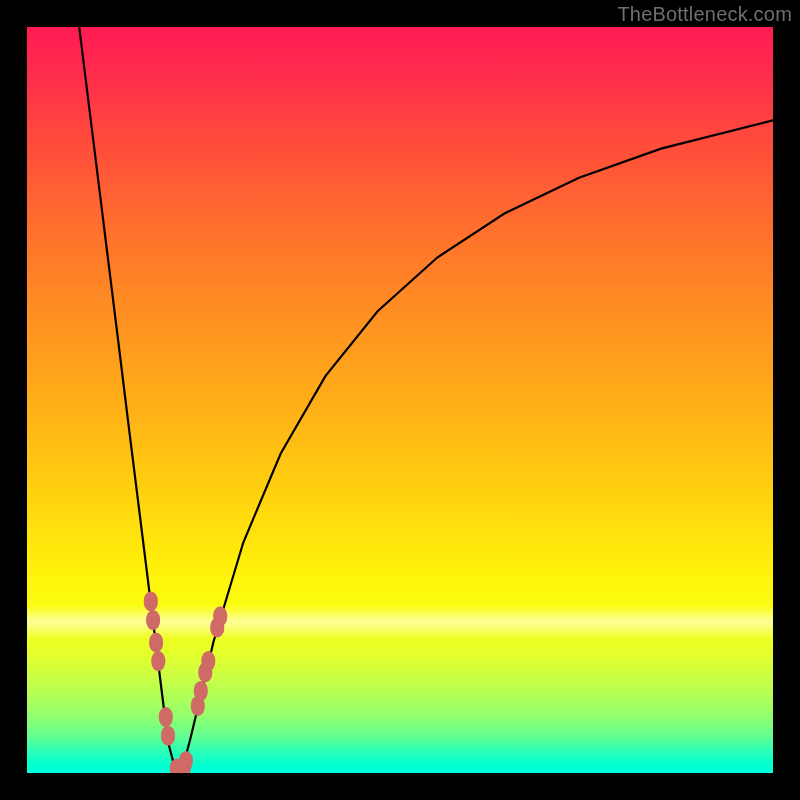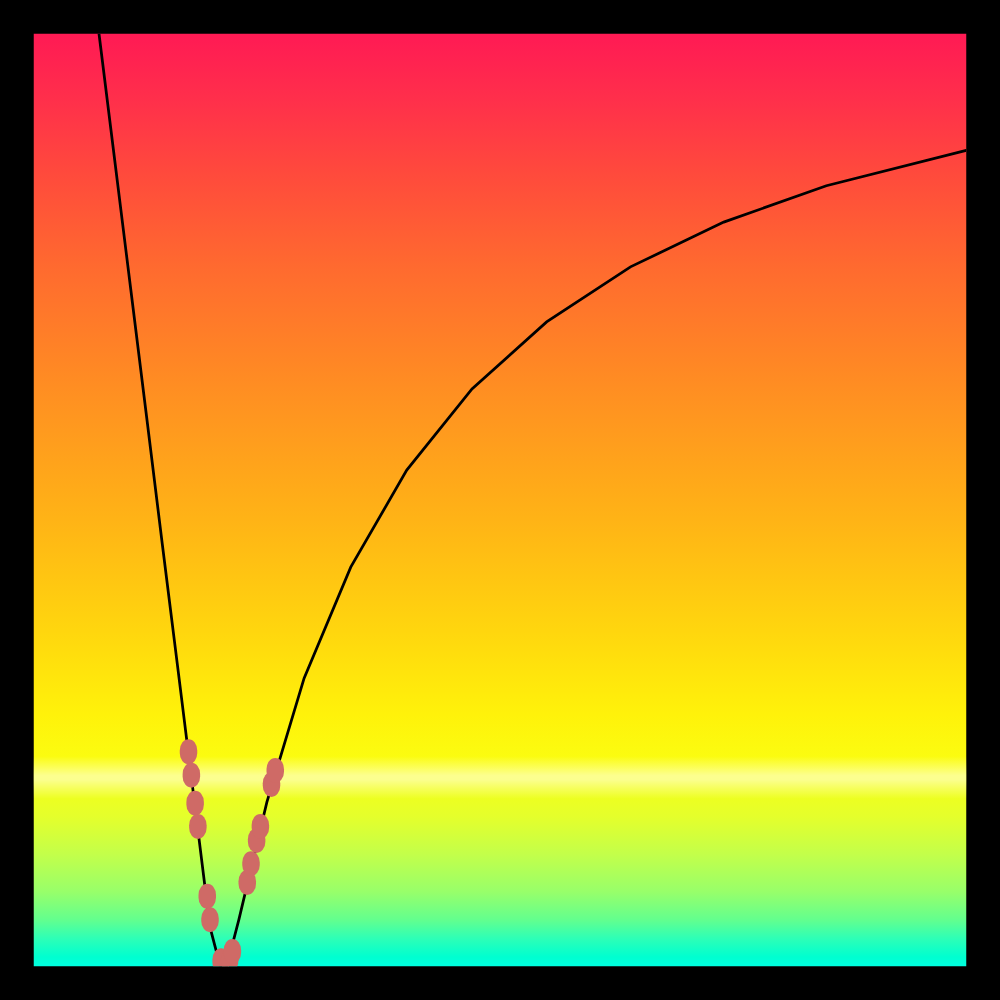--- a/index.html
+++ b/index.html
@@ -103,13 +103,14 @@
           <rect x="163.8" y="668.9" width="14" height="20" rx="7" ry="9" fill="#cf6a66"></rect>
           <rect x="166.8" y="653.9" width="14" height="20" rx="7" ry="9" fill="#cf6a66"></rect>
           <rect x="171.3" y="635.3" width="14" height="20" rx="7" ry="9" fill="#cf6a66"></rect>
           <rect x="174.3" y="624.1" width="14" height="20" rx="7" ry="9" fill="#cf6a66"></rect>
           <rect x="183.2" y="590.5" width="14" height="20" rx="7" ry="9" fill="#cf6a66"></rect>
           <rect x="186.2" y="579.3" width="14" height="20" rx="7" ry="9" fill="#cf6a66"></rect>
         </g>
     </svg>
   </div>
 
+  <div class="watermark">TheBottleneck.com</div>
 </div>
 
 </body></html>

